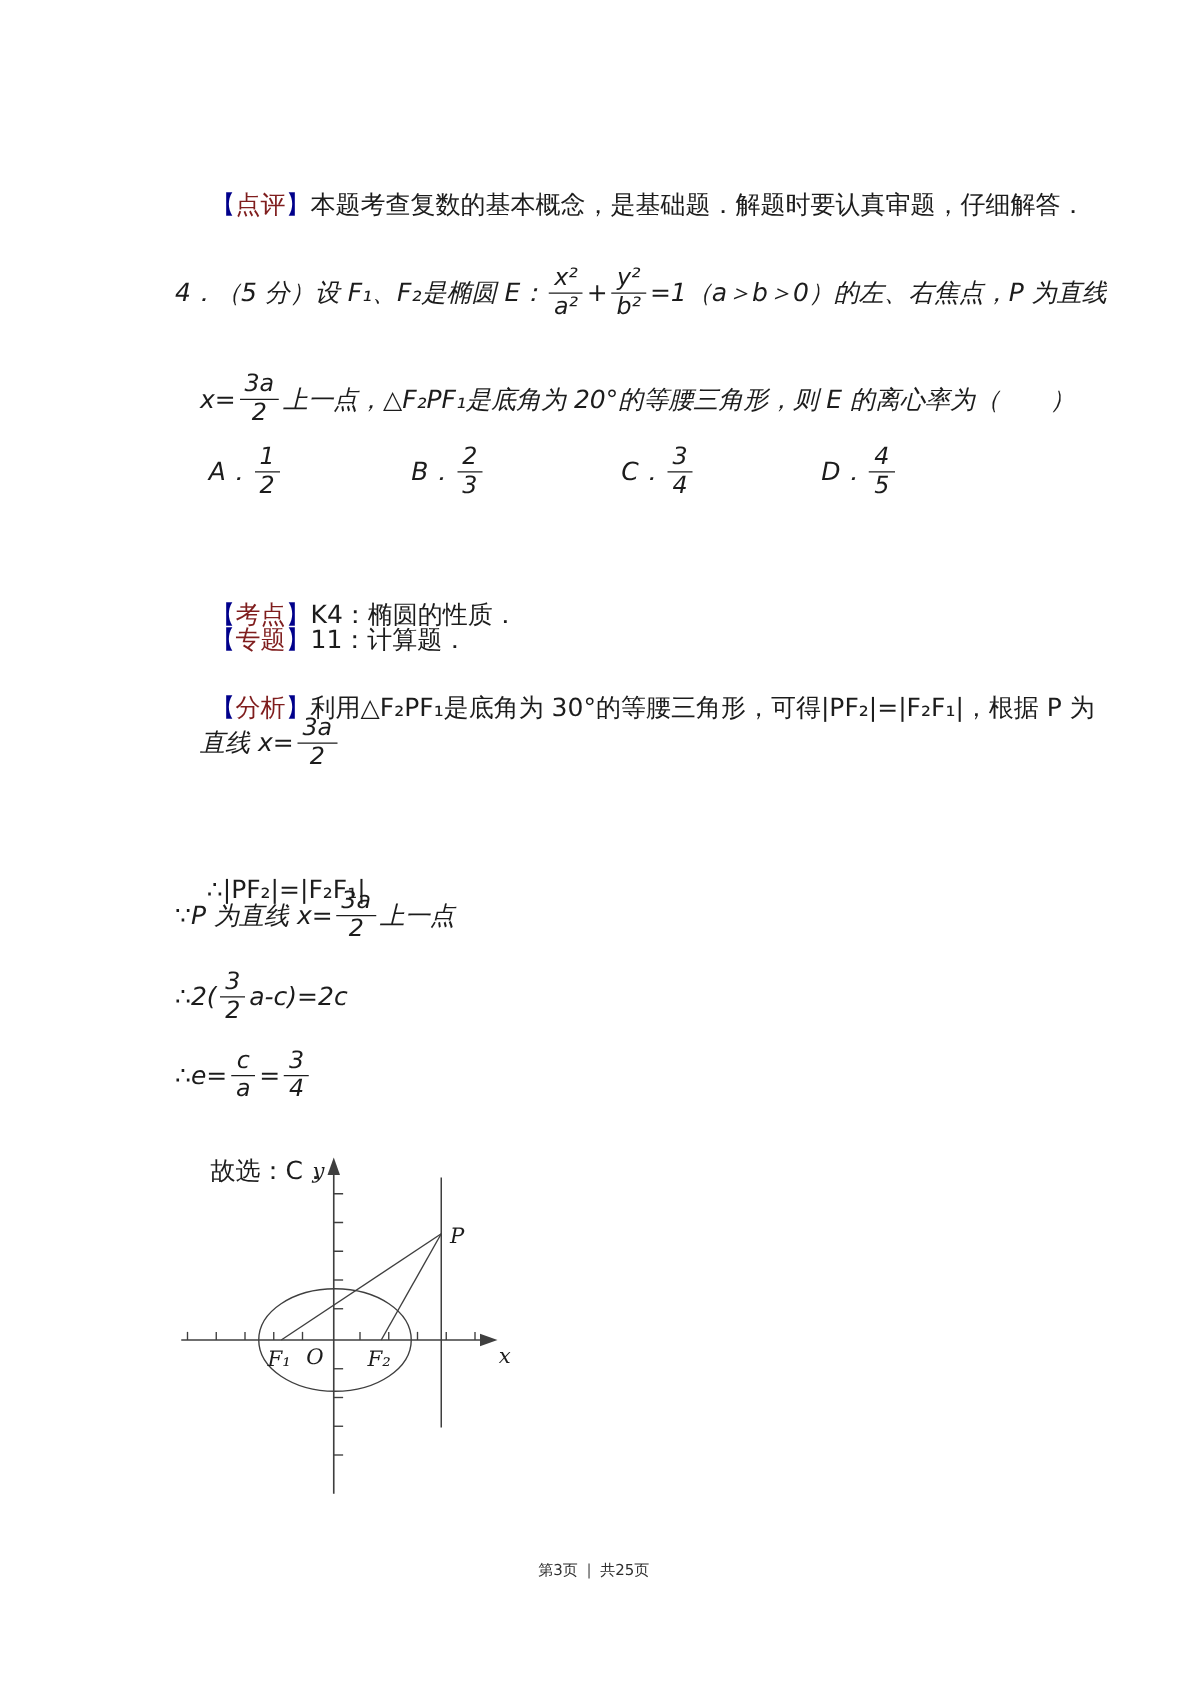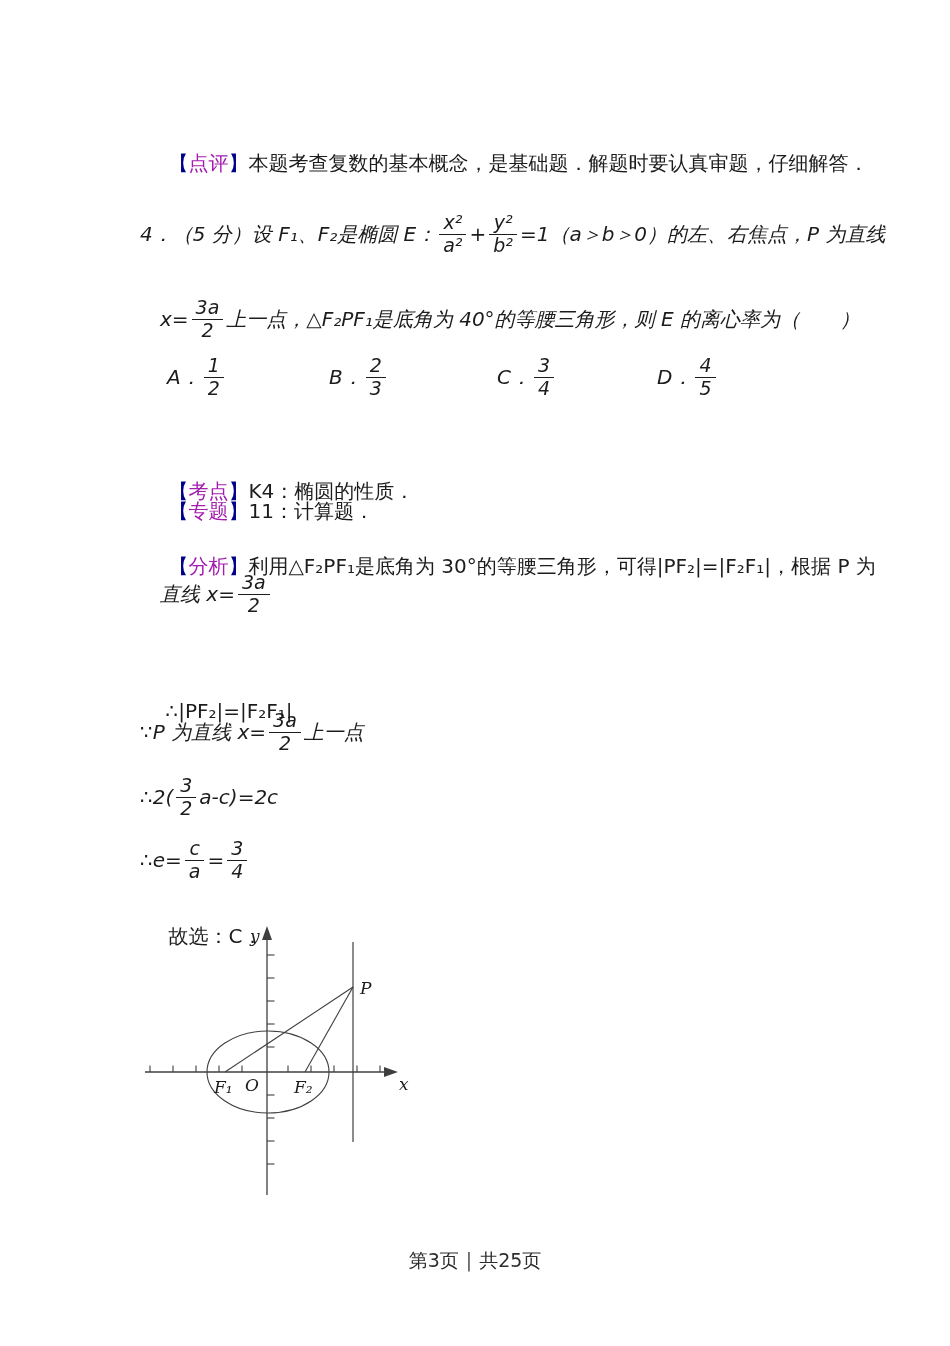--- a/index.html
+++ b/index.html
@@ -4,31 +4,31 @@
 <style>
   html,body{margin:0;padding:0;background:#ffffff;}
   .page{
     position:relative;width:950px;height:1346px;background:#ffffff;
     font-family:"DejaVu Sans","Liberation Sans",sans-serif;
     font-size:20px;color:#1c1c1c;overflow:hidden;
   }
   .line{position:absolute;white-space:pre;line-height:30px;}
   .frow{position:absolute;display:flex;align-items:center;white-space:pre;font-style:italic;}
   .tag .br{color:#00008B;}
-  .tag .tg{color:#a21caf;}
+  .tag .tg{color:#7f1d1d;}
   .frac{display:inline-flex;flex-direction:column;align-items:stretch;
         text-align:center;font-size:19px;line-height:1.15;margin:0 3px;}
   .frac .num{border-bottom:1.5px solid #1c1c1c;padding:0 4px;}
   .frac .den{padding:0 4px;}
   .figure-svg{position:absolute;left:140px;top:918px;}
   .figure-svg .stroke{stroke:#3f3f3f;fill:none;}
   .figlabel{font-family:"DejaVu Serif","Liberation Serif",serif;
             font-style:italic;font-size:17px;fill:#1c1c1c;}
   .footer{position:absolute;left:0;top:1248px;width:950px;text-align:center;
-          font-size:19px;color:#2e2e2e;}
+          font-size:12px;color:#2e2e2e;}
   .footer .sep{margin:0 7px;color:#555;}
 </style>
 </head>
 <body>
 
 <div class="page">
 
   <div class="line" style="left:143px;top:118px">
     <span class="tag"><span class="br">【</span><span class="tg">点评</span><span class="br">】</span></span><span>本题考查复数的基本概念，是基础题．解题时要认真审题，仔细解答．</span>
   </div>
@@ -37,21 +37,21 @@
     <span>4．（5 分）设 F₁、F₂是椭圆 E：</span>
     <span class="frac"><span class="num">x²</span><span class="den">a²</span></span>
     <span>+</span>
     <span class="frac"><span class="num">y²</span><span class="den">b²</span></span>
     <span>=1（a＞b＞0）的左、右焦点，P 为直线</span>
   </div>
 
   <div class="frow" style="left:160px;top:288px;height:62px">
     <span>x=</span>
     <span class="frac"><span class="num">3a</span><span class="den">2</span></span>
-    <span>上一点，△F₂PF₁是底角为 40°的等腰三角形，则 E 的离心率为（　　）</span>
+    <span>上一点，△F₂PF₁是底角为 20°的等腰三角形，则 E 的离心率为（　　）</span>
   </div>
 
   <div class="frow" style="left:167px;top:352px;height:50px">
     <span>A．</span>
     <span class="frac"><span class="num">1</span><span class="den">2</span></span>
   </div>
   <div class="frow" style="left:329px;top:352px;height:50px">
     <span>B．</span>
     <span class="frac"><span class="num">2</span><span class="den">3</span></span>
   </div>

